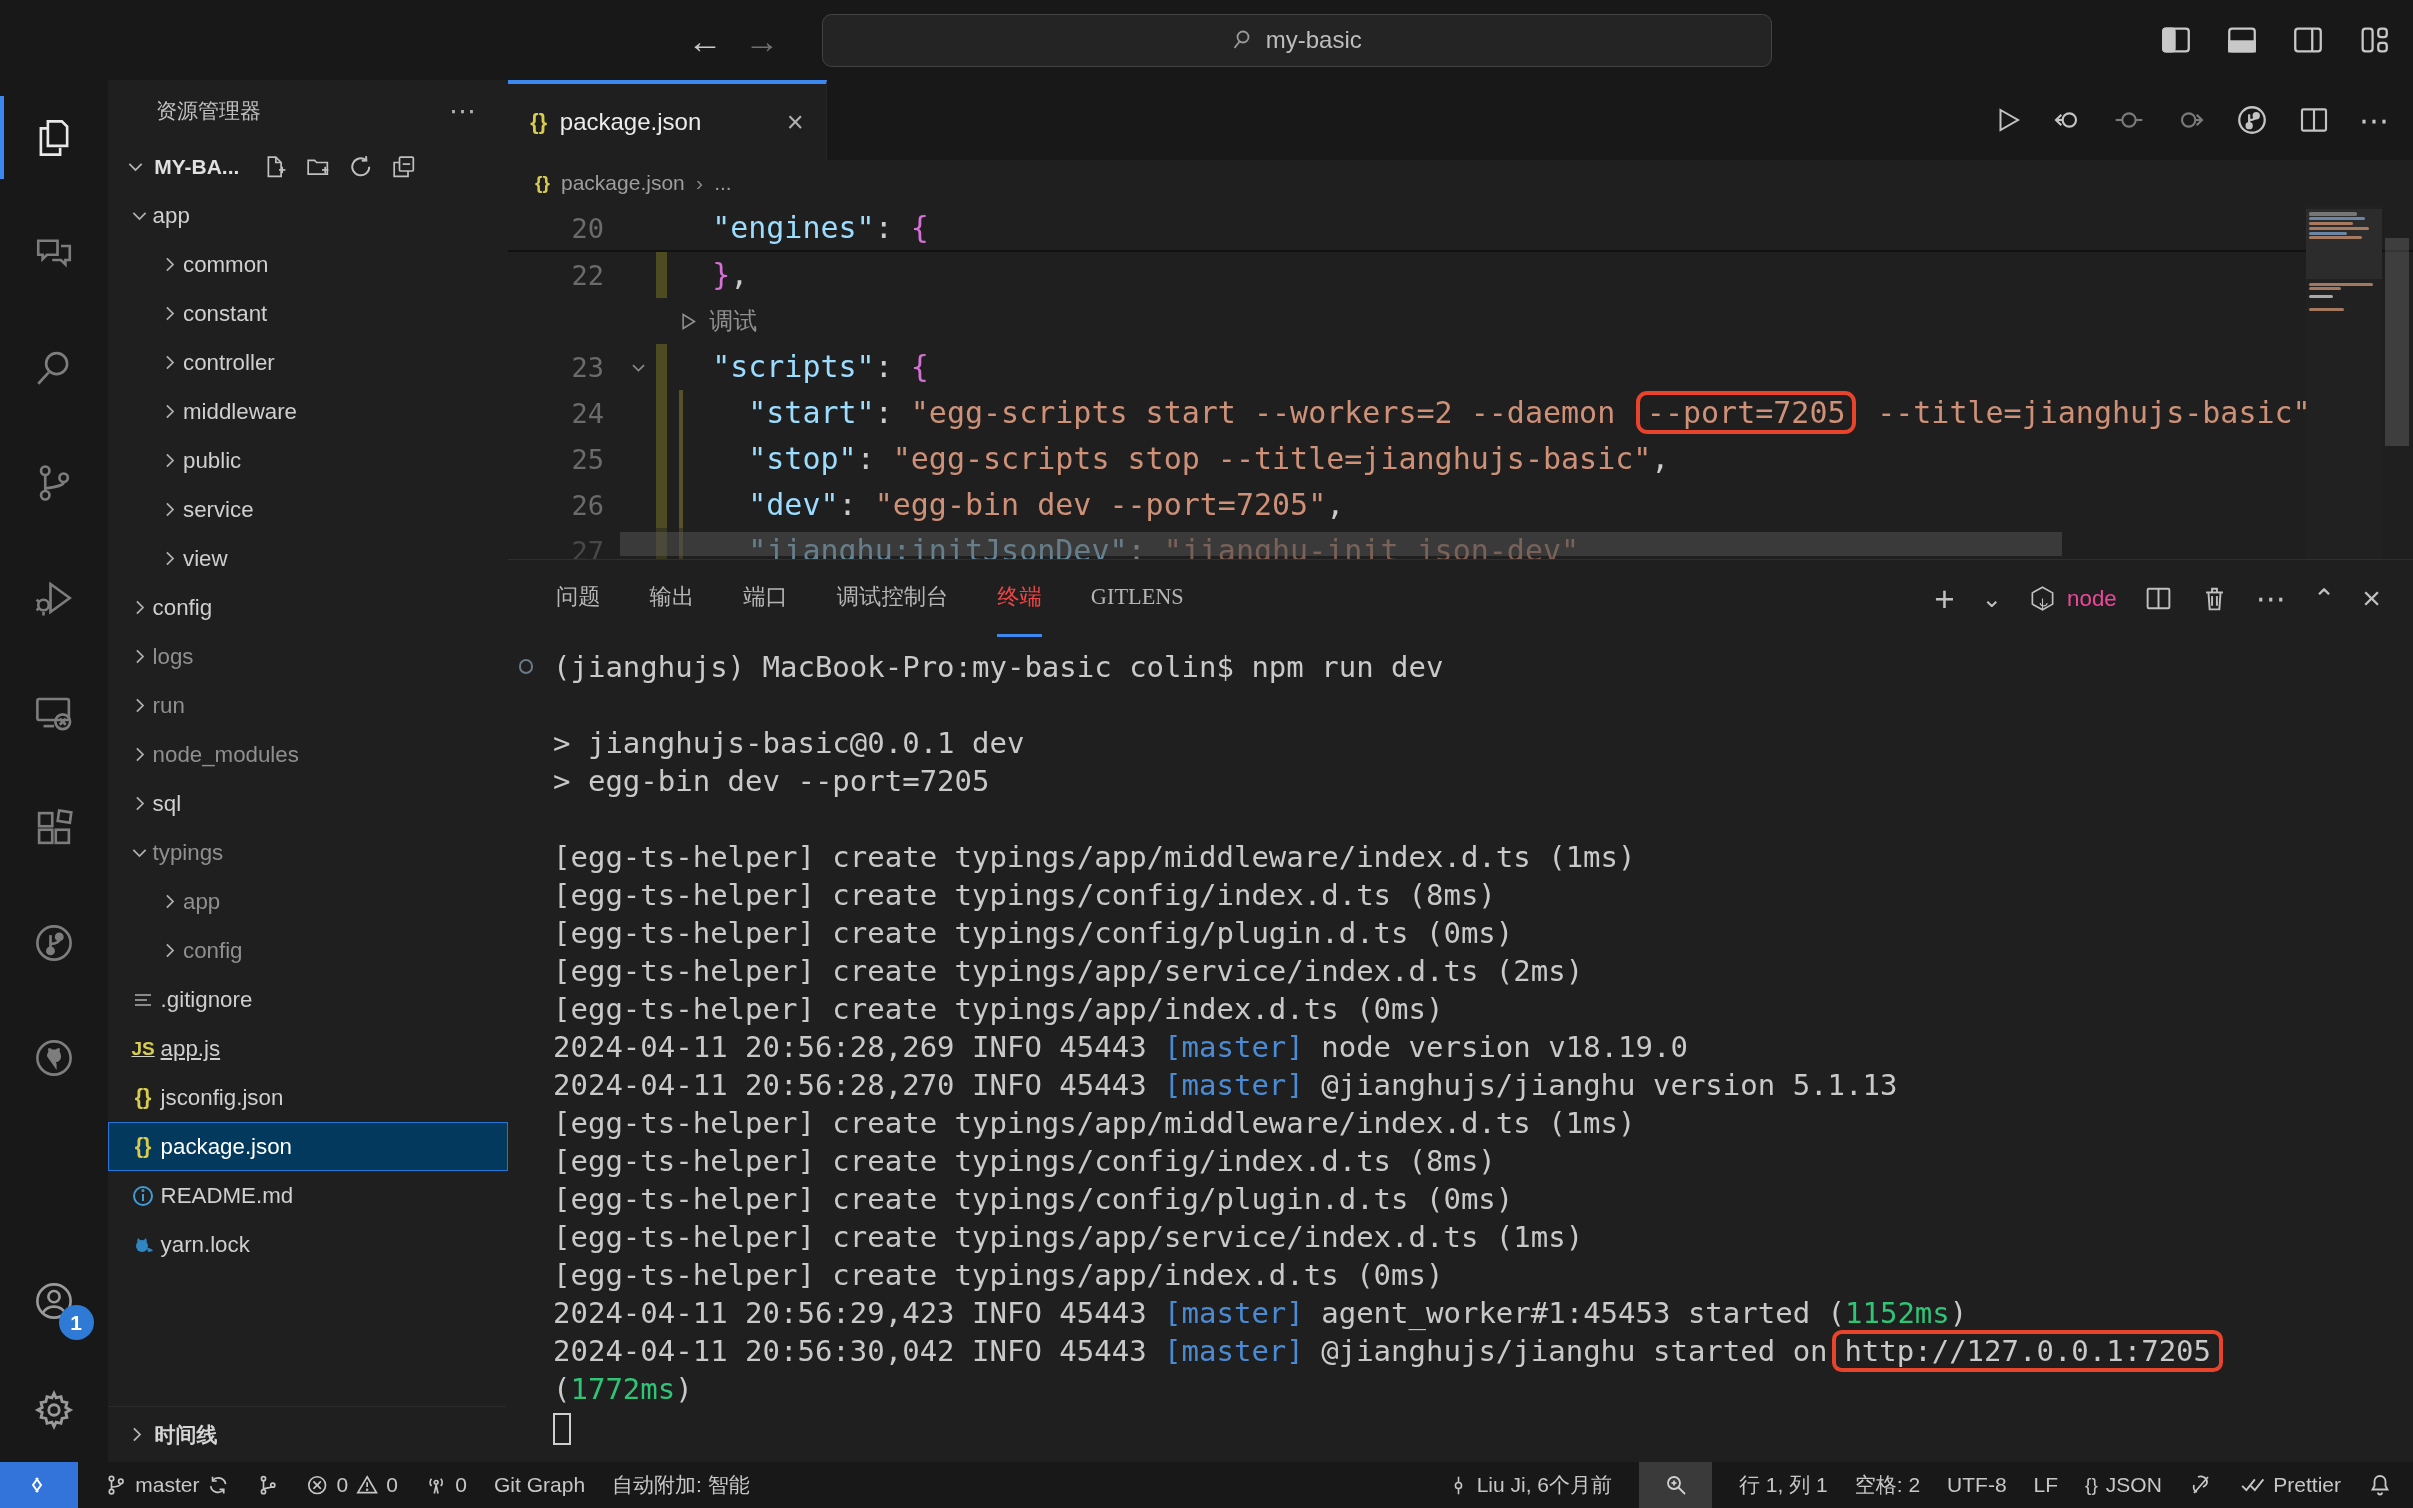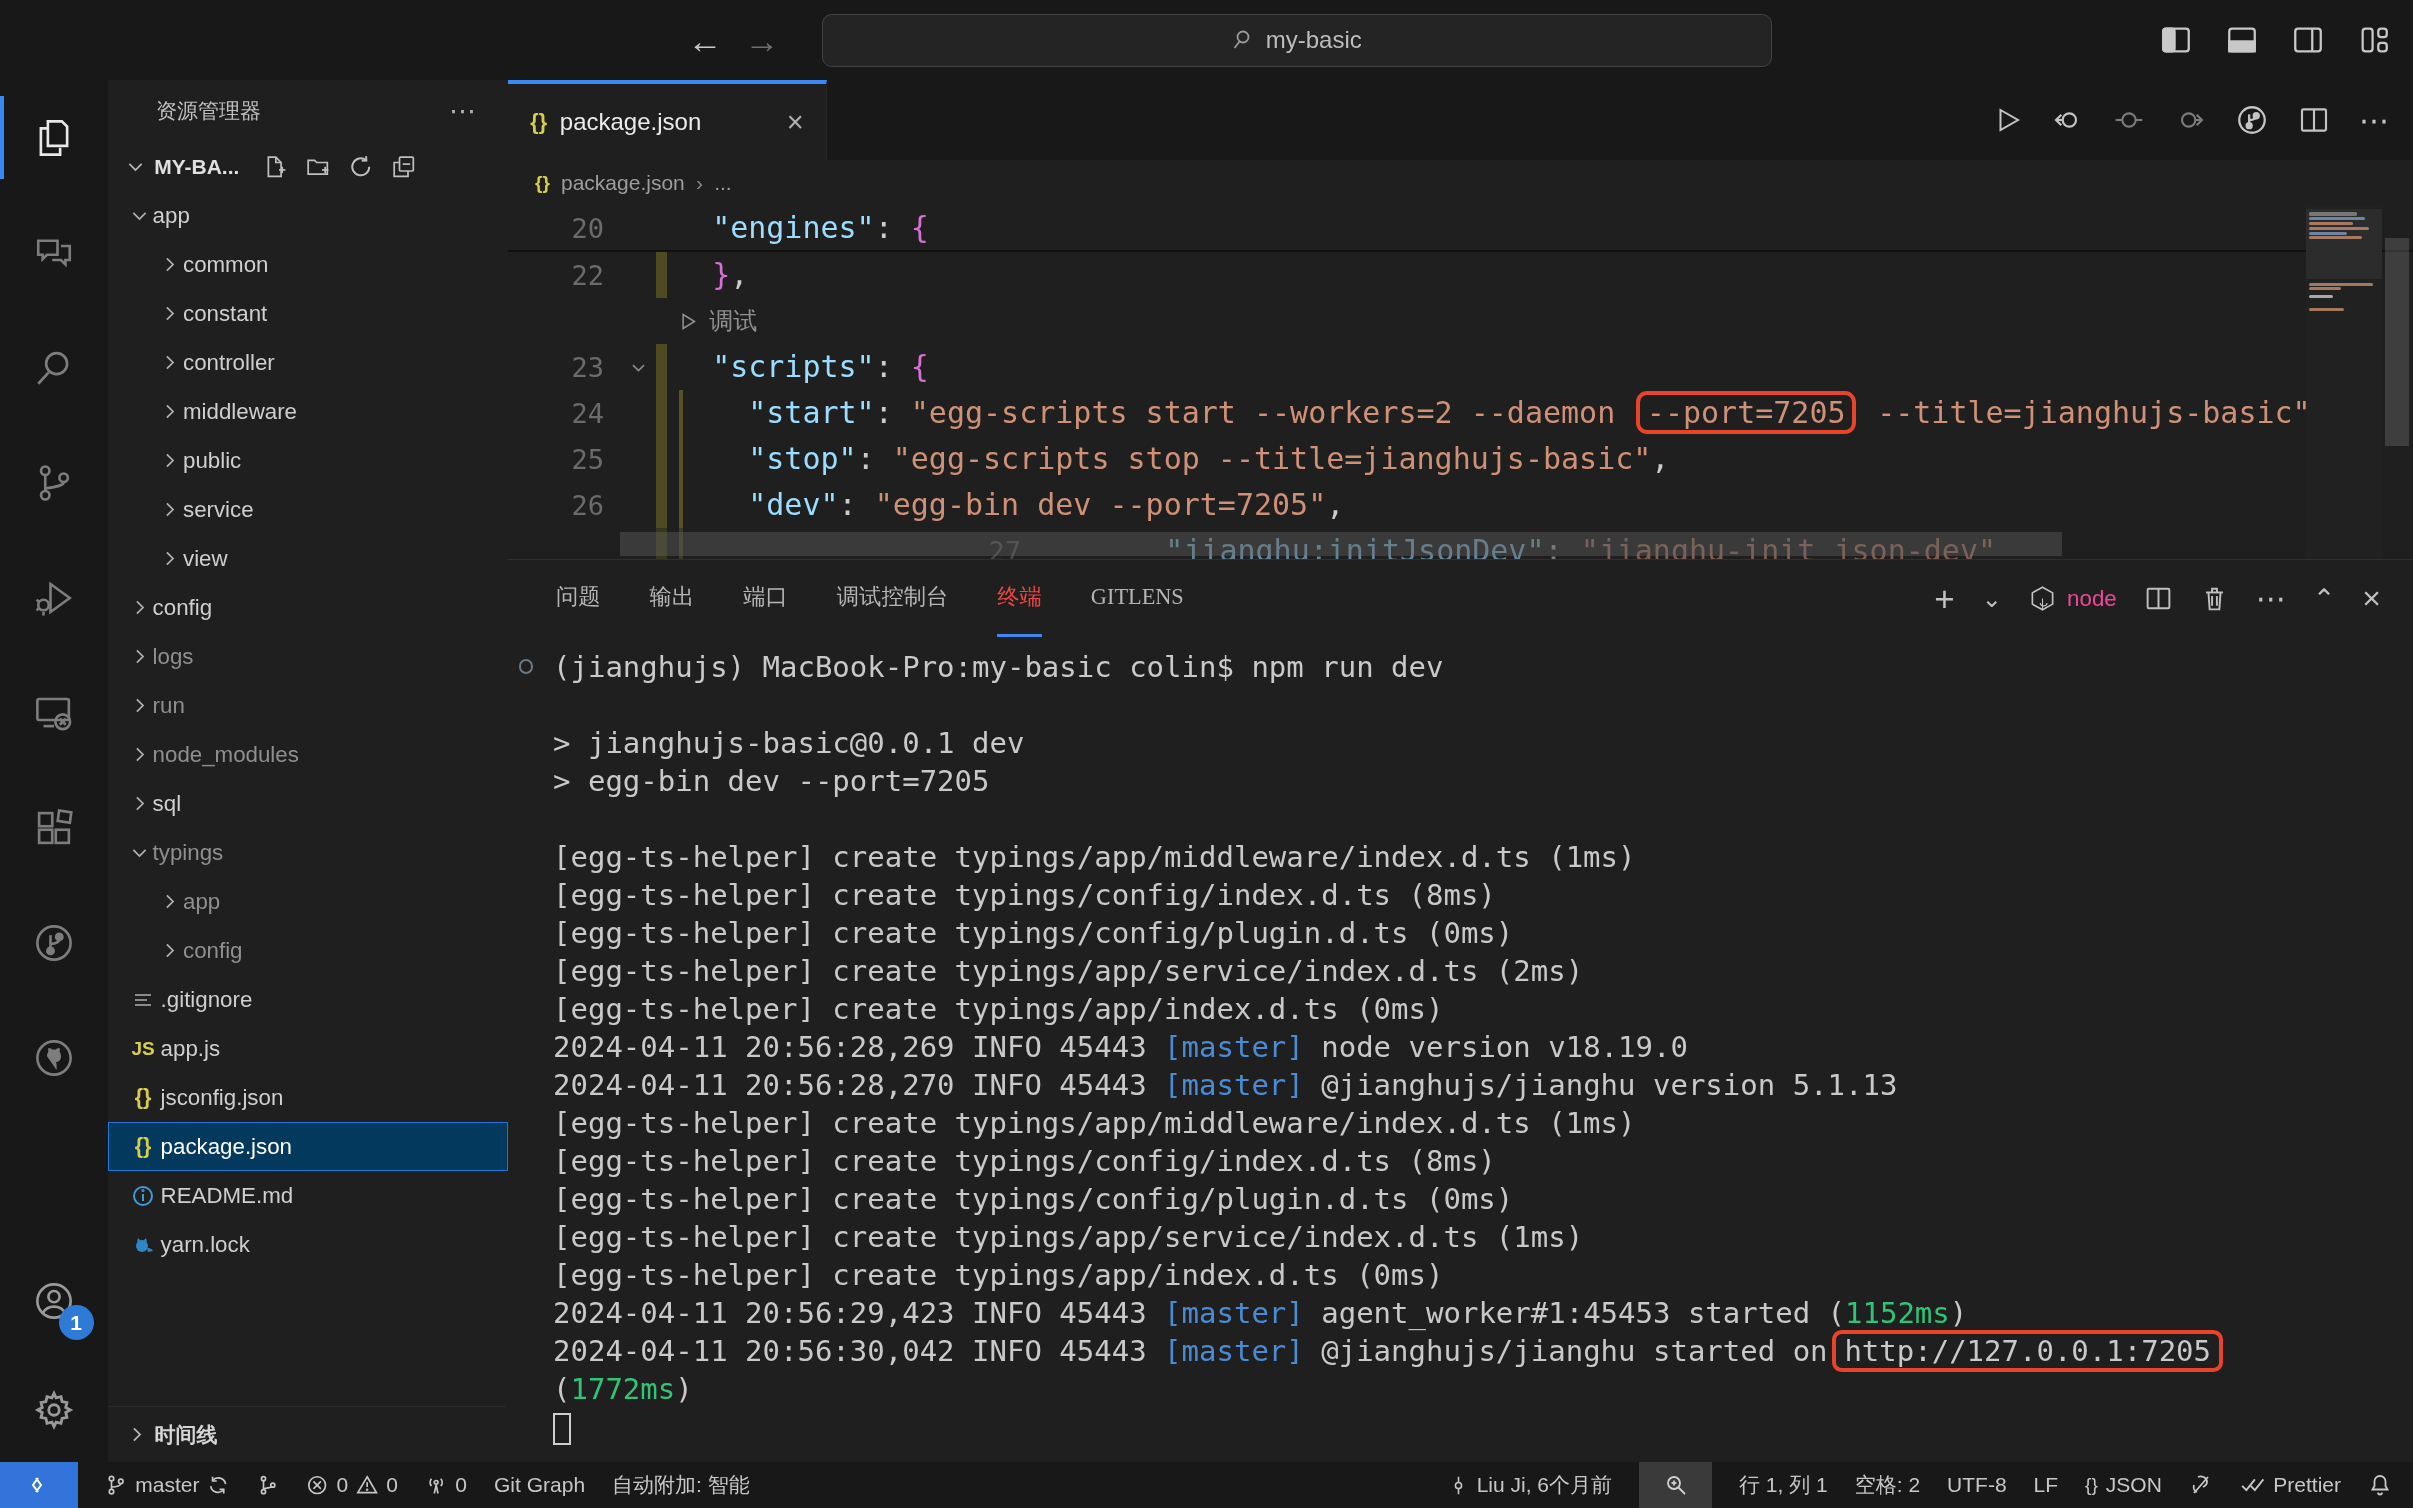--- a/index.html
+++ b/index.html
@@ -61,21 +61,21 @@
   
   #code { position:absolute; left:0; top:126px; right:0; height:353px; overflow:hidden;
           font-family:"DejaVu Sans Mono", monospace; }
   .code-row { height:46px; display:flex; align-items:center; position:relative; }
   .code-row.sticky { border-bottom:2.4px solid #111111; }
   .gutter { width:120px; text-align:right; padding-right:24px; color:#6b6b6b; font-size:27px; flex:none; }
   .fold-chev { position:absolute; left:121px; top:0; height:46px; display:flex; align-items:center; color:#8a8a8a; }
   .modbar { position:absolute; left:148px; top:0; bottom:0; width:11.2px; background:#4e4a22; }
   .code-text { white-space:pre; font-size:30px; line-height:46px; padding-left:48px; }
   .tk-key { color:#9cdcfe; } .tk-str { color:#ce9178; } .tk-p { color:#cccccc; } .tk-brace { color:#d670d6; }
-  .code-row.dimrow { opacity:.55;justify-content:center; }
+  .code-row.dimrow { opacity:.55; }
   .lens { color:#8f8f8f; font-size:24px; padding-left:169px; display:flex; align-items:center; gap:11.2px;
           font-family:"Liberation Sans", sans-serif; }
   .red-box { border:4px solid #e8432b; border-radius:11.2px; padding:0 6.4px; margin:0 3.2px; }
   .guide { position:absolute; left:171px; top:0; bottom:0; width:4px; background:#57522a; }
   #minimap { position:absolute; right:31px; top:0; width:76px; bottom:0; background:#212121; }
   #minimap-view { position:absolute; left:0; right:0; top:3.2px; height:70px; background:rgba(255,255,255,0.05); }
   .mm-line { position:absolute; height:3.2px; border-radius:1.6px; }
   #vscroll { position:absolute; right:0; top:0; width:31px; bottom:0; }
   #vscroll-thumb { position:absolute; left:3.2px; width:24px; top:32px; height:208px; background:rgba(120,120,120,0.35); }
   #hscroll { position:absolute; left:112px; right:351px; bottom:3.2px; height:24px; background:rgba(110,110,110,0.35); }
@@ -434,21 +434,21 @@
       <div class="tree-row" style="padding-left: 17.6px;">
         <span class="tree-icon">
           <svg width="24" height="24" viewBox="0 0 24 24" stroke="#8a8a8a" stroke-width="2" fill="none">
             <line x1="4" y1="7" x2="20" y2="7"></line>
             <line x1="4" y1="12" x2="16" y2="12"></line>
             <line x1="4" y1="17" x2="20" y2="17"></line>
           </svg>
         </span>
         <span class="tree-label">.gitignore</span>
       </div>
-      <div class="tree-row" style="padding-left: 17.6px;">
+      <div class="tree-row" style="padding-left: 17.6px; text-decoration: underline;">
         <span class="tree-icon">
           <span class="icon-js">JS</span>
         </span>
         <span class="tree-label">app.js</span>
       </div>
       <div class="tree-row" style="padding-left: 17.6px;">
         <span class="tree-icon">
           <span class="icon-json">{}</span>
         </span>
         <span class="tree-label">jsconfig.json</span>

